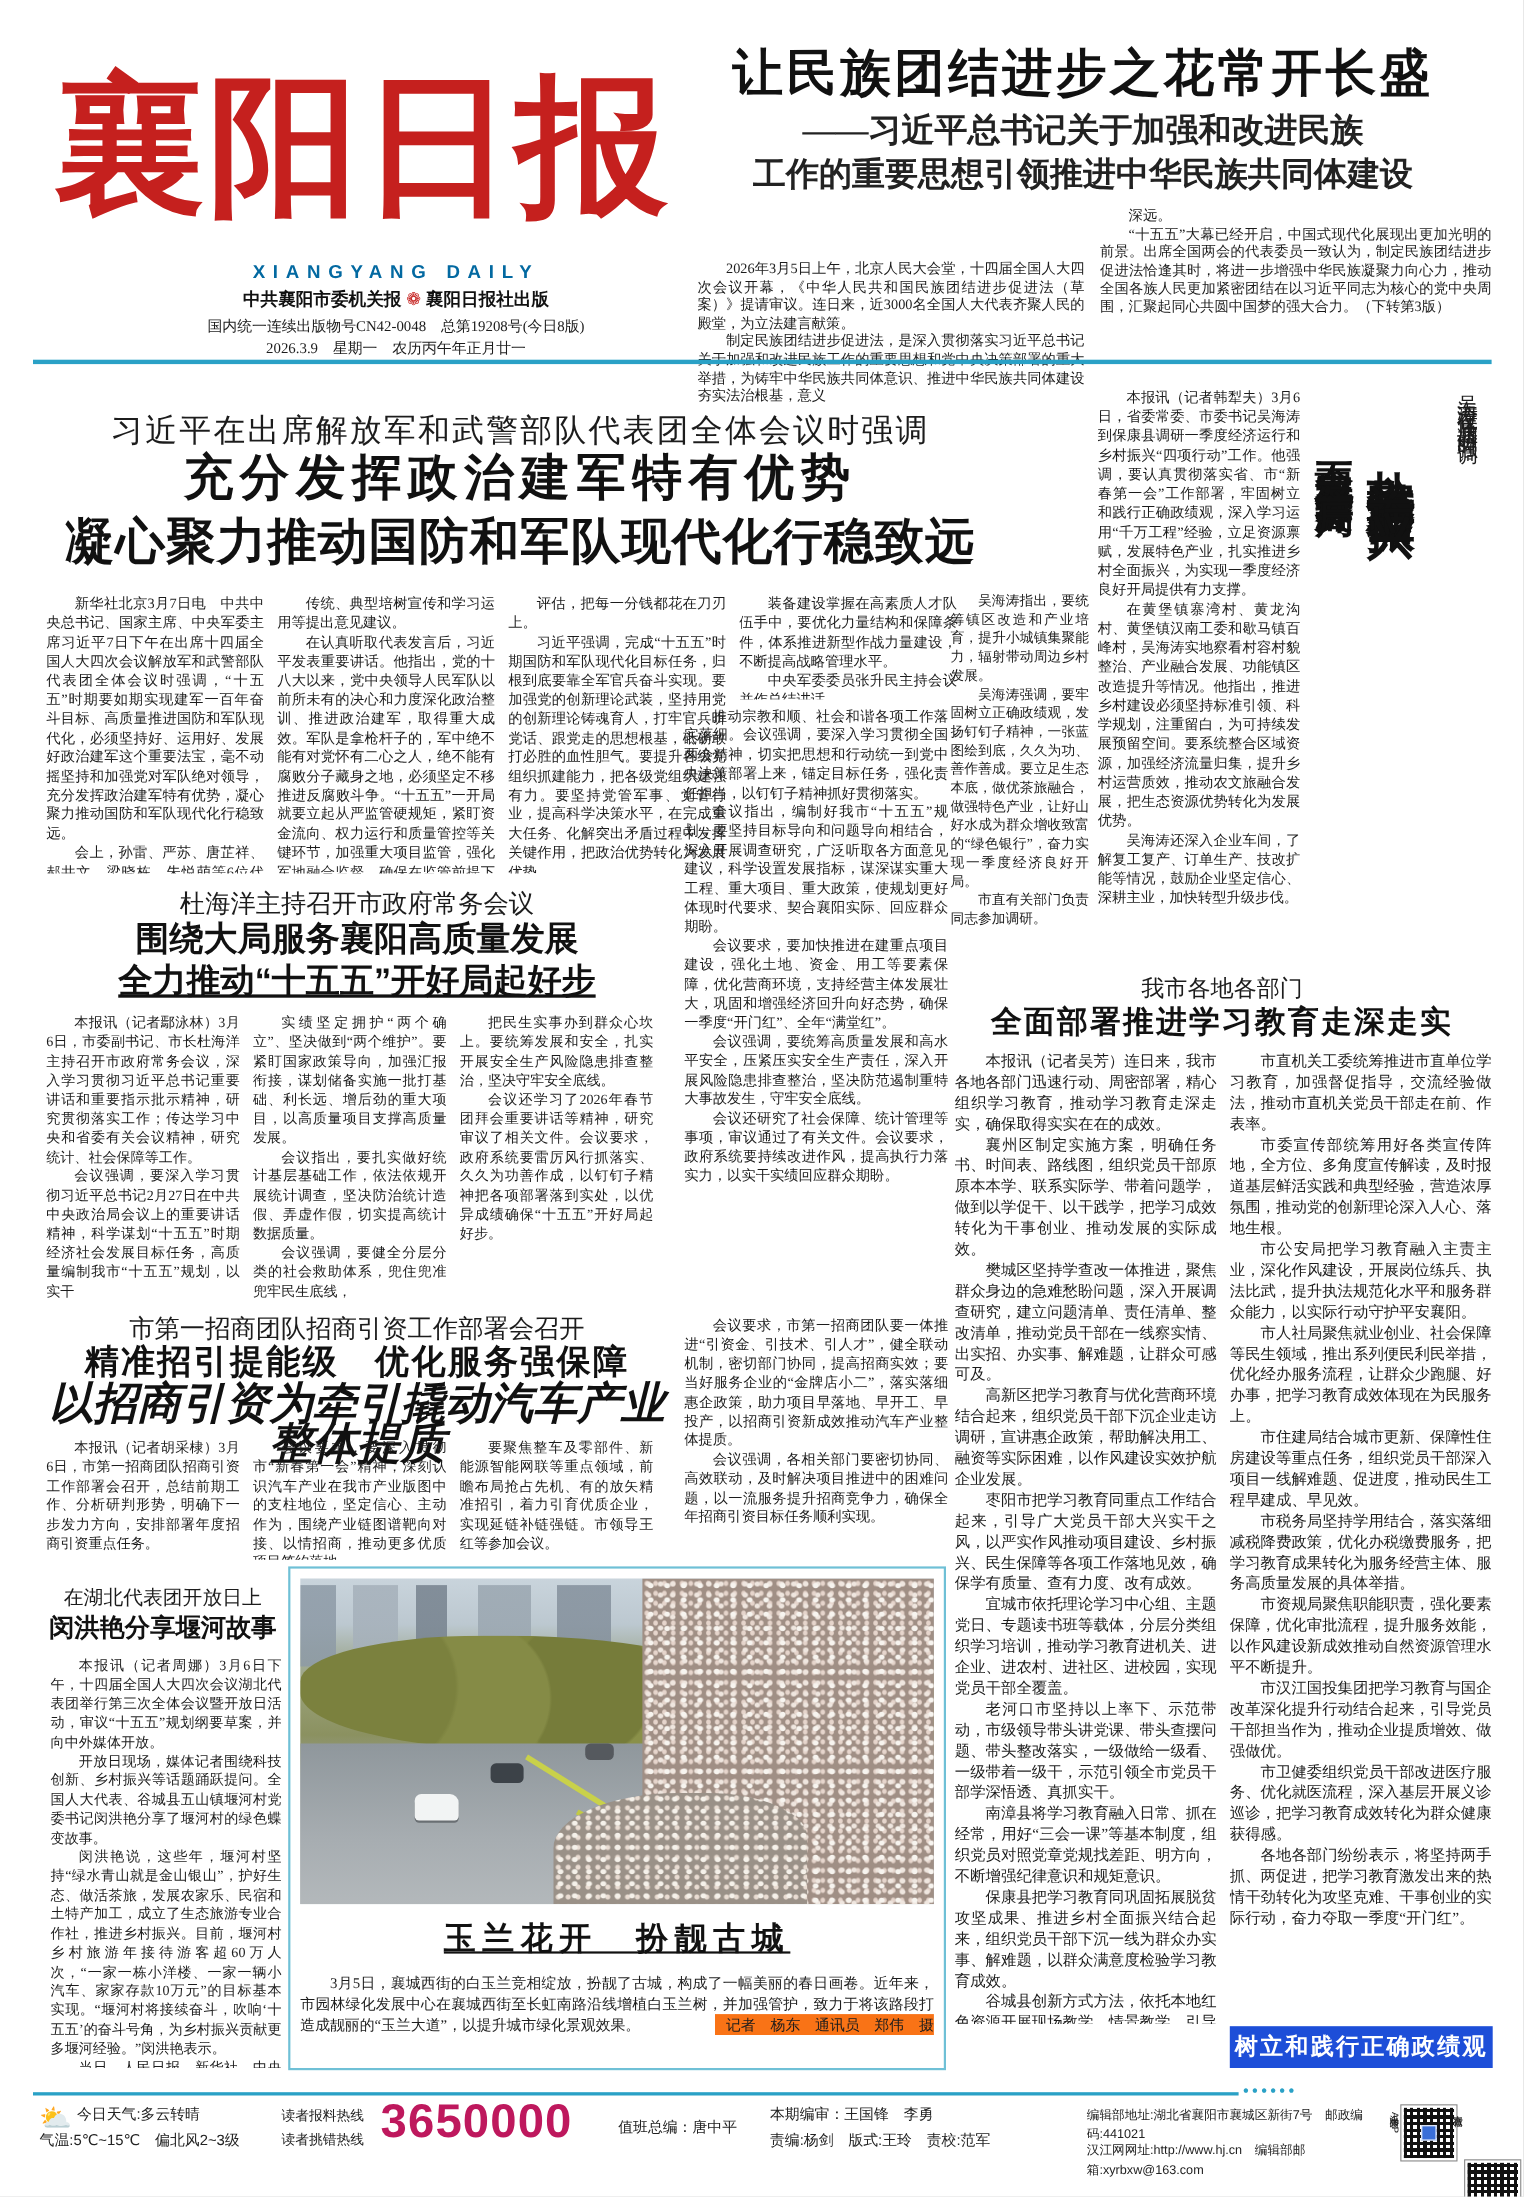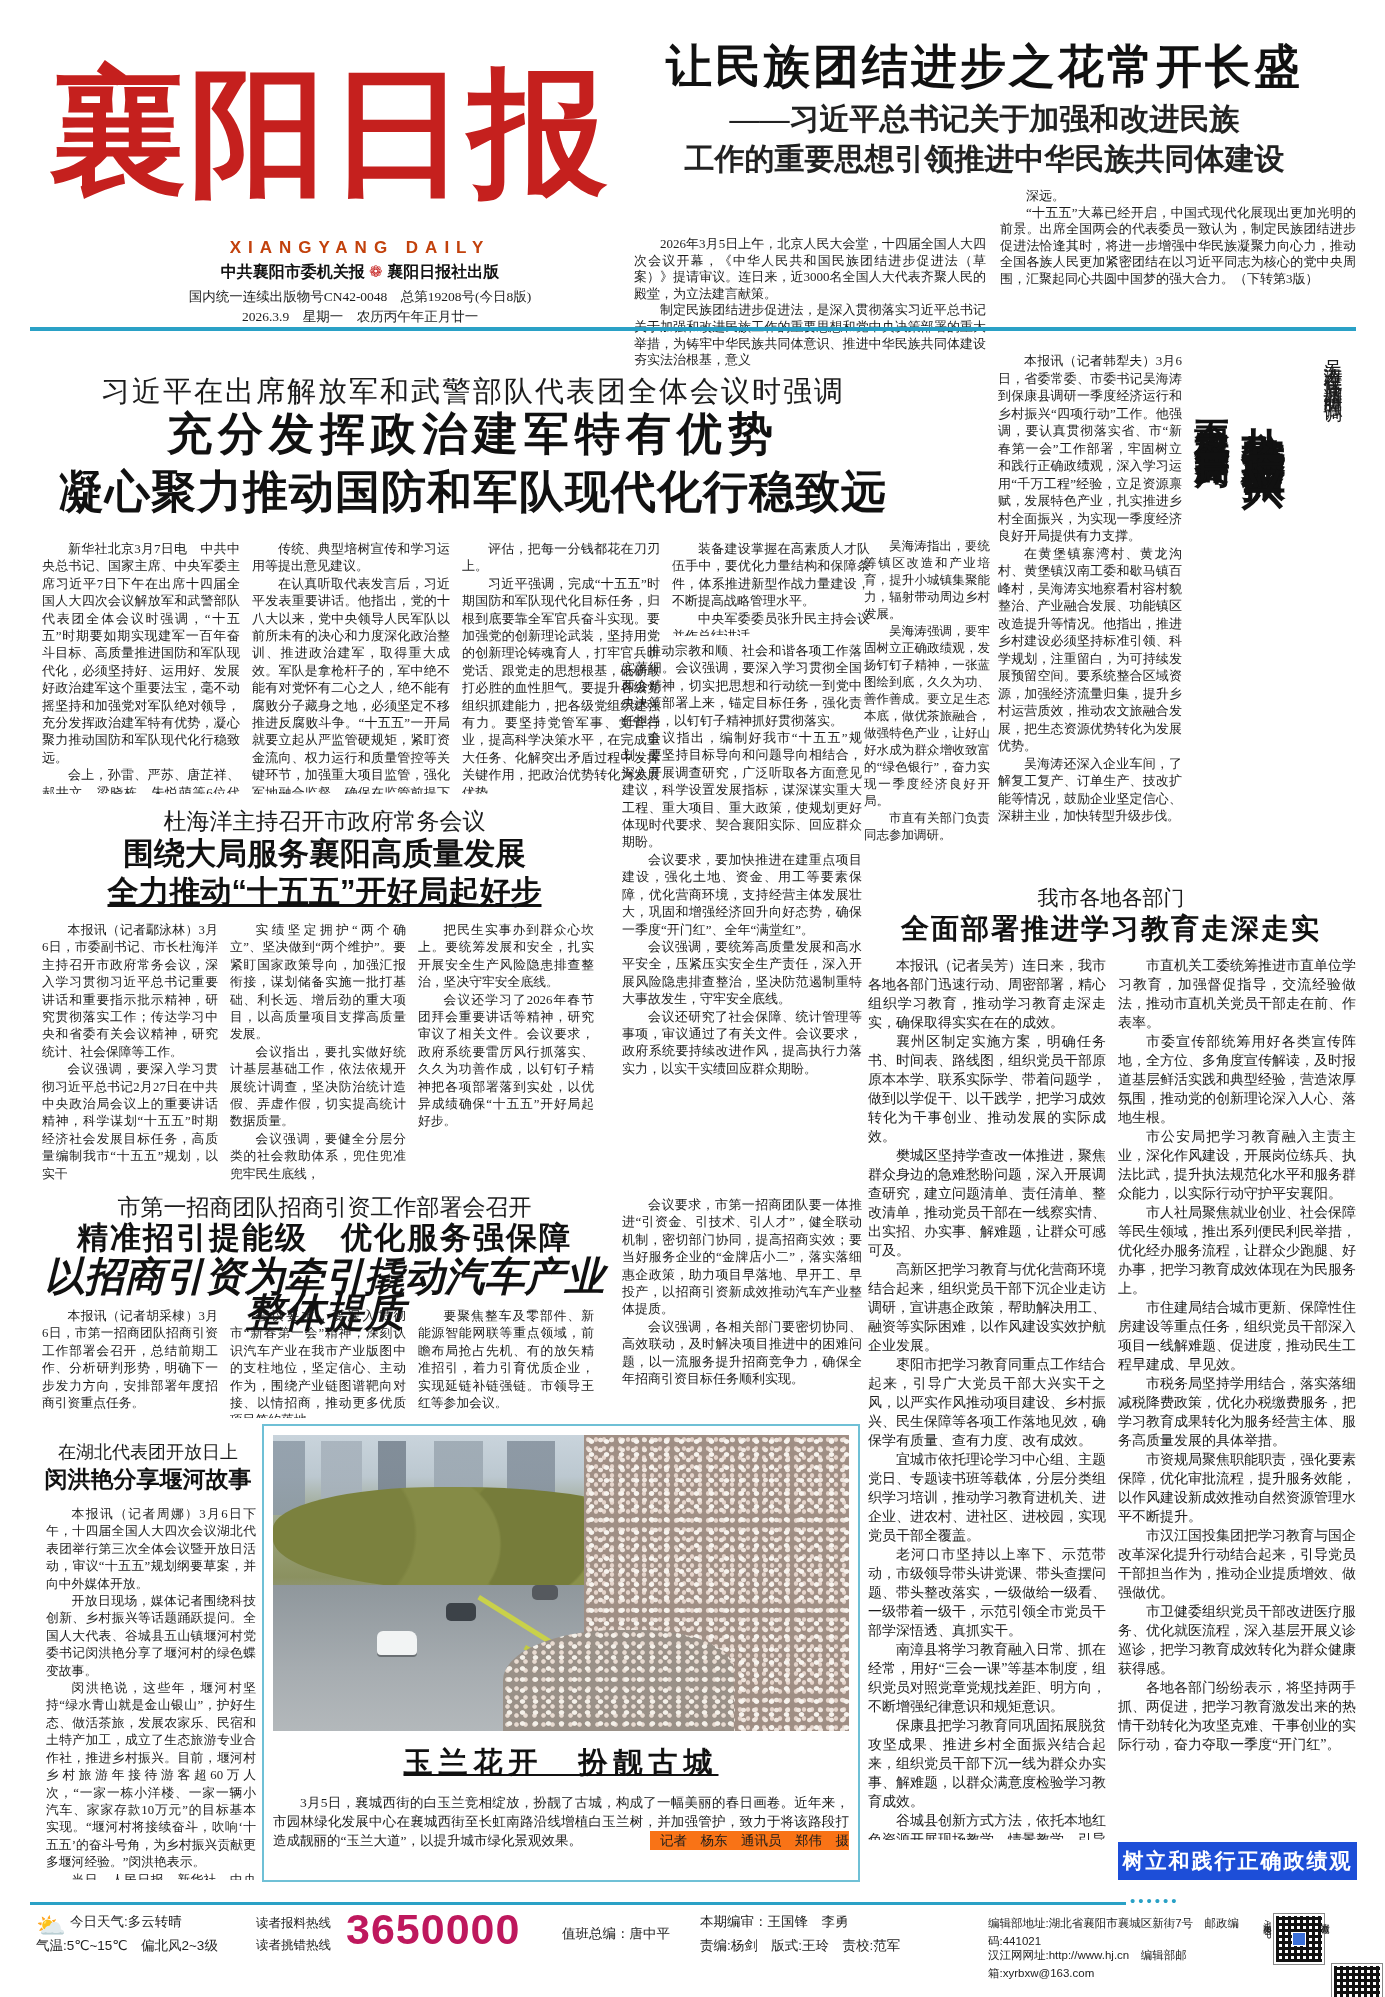--- a/index.html
+++ b/index.html
@@ -10,21 +10,21 @@
   .sans{font-family:"Liberation Sans","DejaVu Sans",sans-serif;}
   .hl{font-family:"Liberation Sans","DejaVu Sans",sans-serif;font-weight:900;color:#111;}
   .col{position:absolute;overflow:hidden;text-align:justify;}
   .col p{margin:0;text-indent:2em;}
   .vert{writing-mode:vertical-rl;}
   .red{color:#c5201e;}
   
   .masthead-title{left:46px;top:34px;width:566px;height:200px;font-size:138px;line-height:200px;
      font-weight:900;color:#c5201e;letter-spacing:2px;text-align:center;
      font-family:"Liberation Serif","DejaVu Serif",serif;}
-  .title-en{left:150px;top:238px;width:420px;font-size:17px;font-weight:bold;letter-spacing:7px;text-align:center;color:#c2410c;}
+  .title-en{left:150px;top:238px;width:420px;font-size:17px;font-weight:bold;letter-spacing:7px;text-align:center;color:#0369a1;}
   .organ-line{left:120px;top:262px;width:480px;font-size:16px;font-weight:bold;text-align:center;color:#111;}
   .issue-line{left:120px;top:288px;width:480px;font-size:13.5px;text-align:center;}
   .date-line{left:120px;top:308px;width:480px;font-size:13.5px;text-align:center;}
   
   .tr-head{left:612px;top:38px;width:745px;font-size:46px;letter-spacing:3px;line-height:56px;}
   .tr-sub{left:612px;width:745px;font-size:30px;line-height:38px;font-weight:600;color:#222;}
   .tr-body{font-size:13px;line-height:16.6px;}
   
   .rule{left:30px;top:327px;width:1326px;height:4px;background:#2aa1c6;}
   

